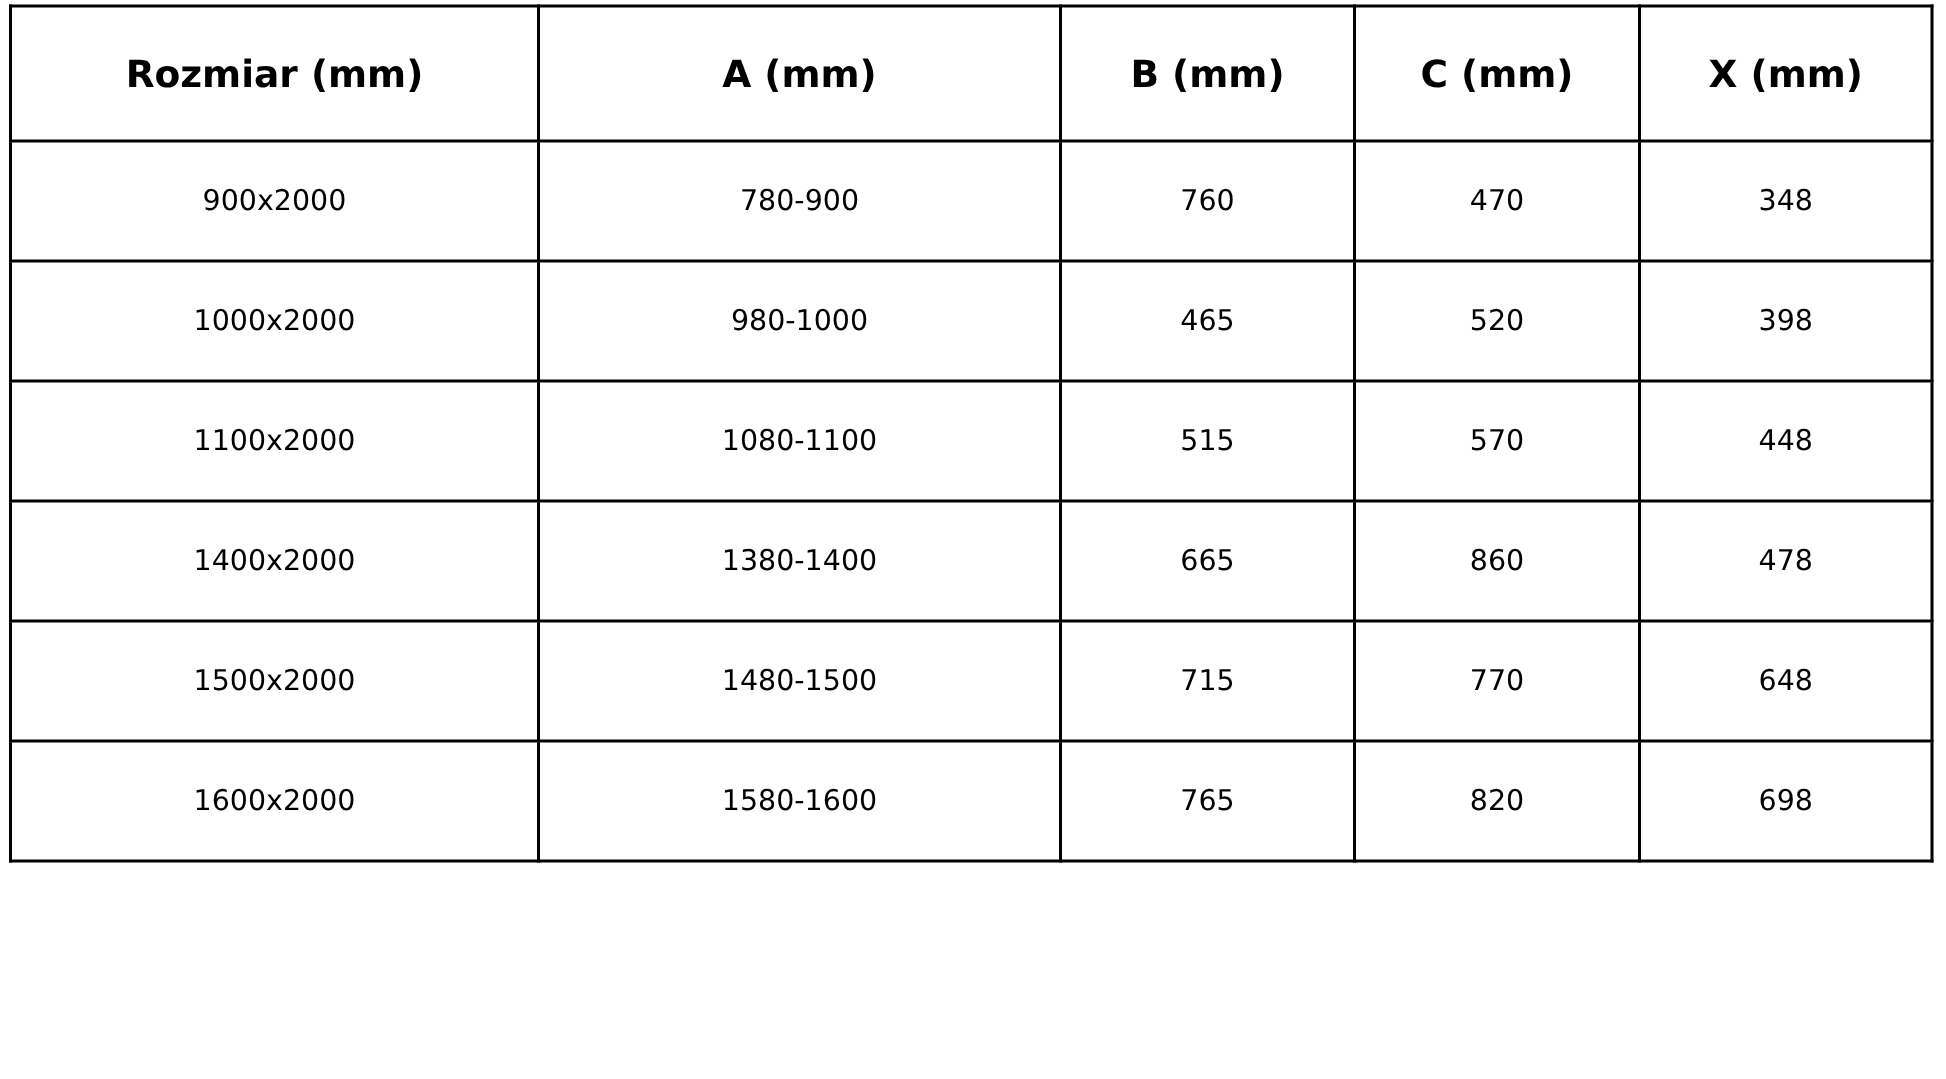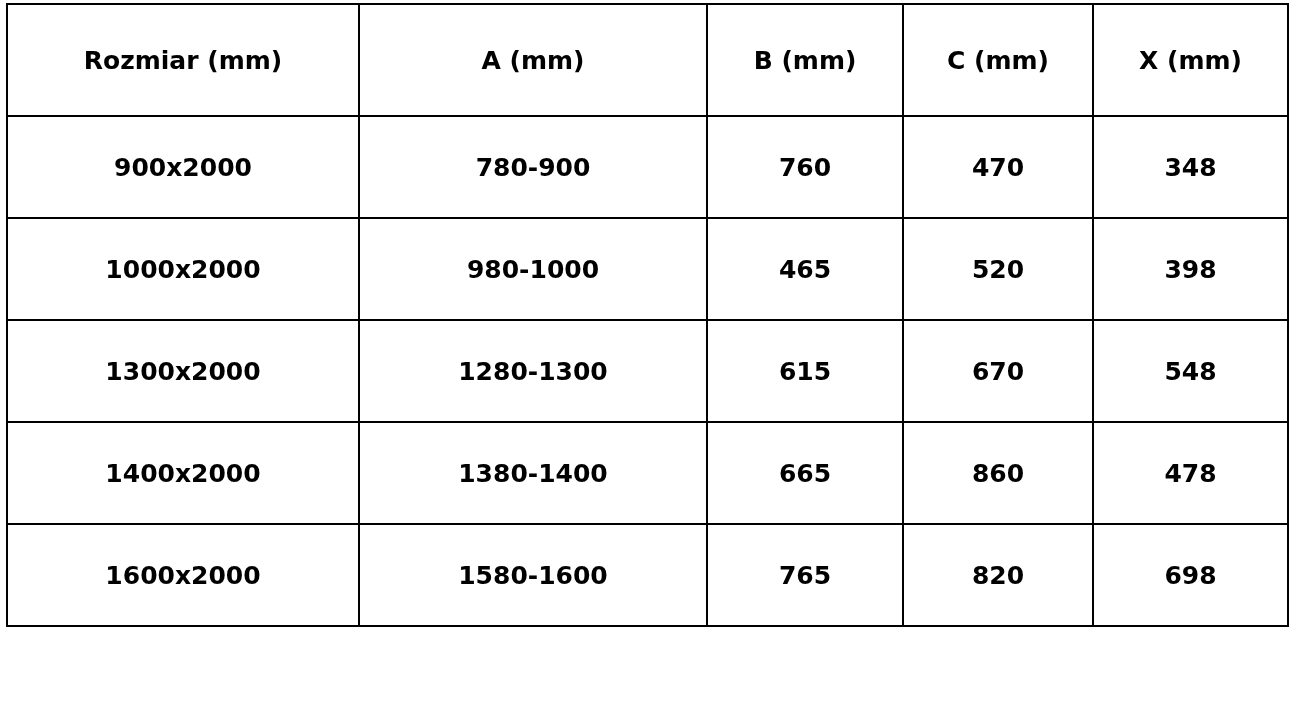--- a/index.html
+++ b/index.html
@@ -25,31 +25,31 @@
     width: 1281px;
     margin-left: 6px;
     margin-top: 3px;
     table-layout: fixed;
   }
   table.spec td, table.spec th {
     border: 2px solid #000000;
     text-align: center;
     vertical-align: middle;
     color: #000000;
-    padding: 11px;
+    padding: 0;
   }
   table.spec th {
     height: 88px;
     font-size: 25px;
     font-weight: bold;
   }
   table.spec td {
     height: 78px;
-    font-size: 25px;
-    font-weight: bold;
+    font-size: 19px;
+    font-weight: normal;
   }
   col.c0 { width: 352px; }
   col.c1 { width: 348px; }
   col.c2 { width: 196px; }
   col.c3 { width: 190px; }
   col.c4 { width: 195px; }
 </style>
 </head>
 <body>
 
@@ -80,32 +80,39 @@
         <td>348</td>
       </tr>
       <tr>
         <td>1000x2000</td>
         <td>980-1000</td>
         <td>465</td>
         <td>520</td>
         <td>398</td>
       </tr>
       <tr>
-        <td>1300x2000</td>
-        <td>1280-1300</td>
-        <td>615</td>
-        <td>670</td>
-        <td>548</td>
+        <td>1100x2000</td>
+        <td>1080-1100</td>
+        <td>515</td>
+        <td>570</td>
+        <td>448</td>
       </tr>
       <tr>
         <td>1400x2000</td>
         <td>1380-1400</td>
         <td>665</td>
         <td>860</td>
         <td>478</td>
+      </tr>
+      <tr>
+        <td>1500x2000</td>
+        <td>1480-1500</td>
+        <td>715</td>
+        <td>770</td>
+        <td>648</td>
       </tr>
       <tr>
         <td>1600x2000</td>
         <td>1580-1600</td>
         <td>765</td>
         <td>820</td>
         <td>698</td>
       </tr>
     </tbody>
   </table>

